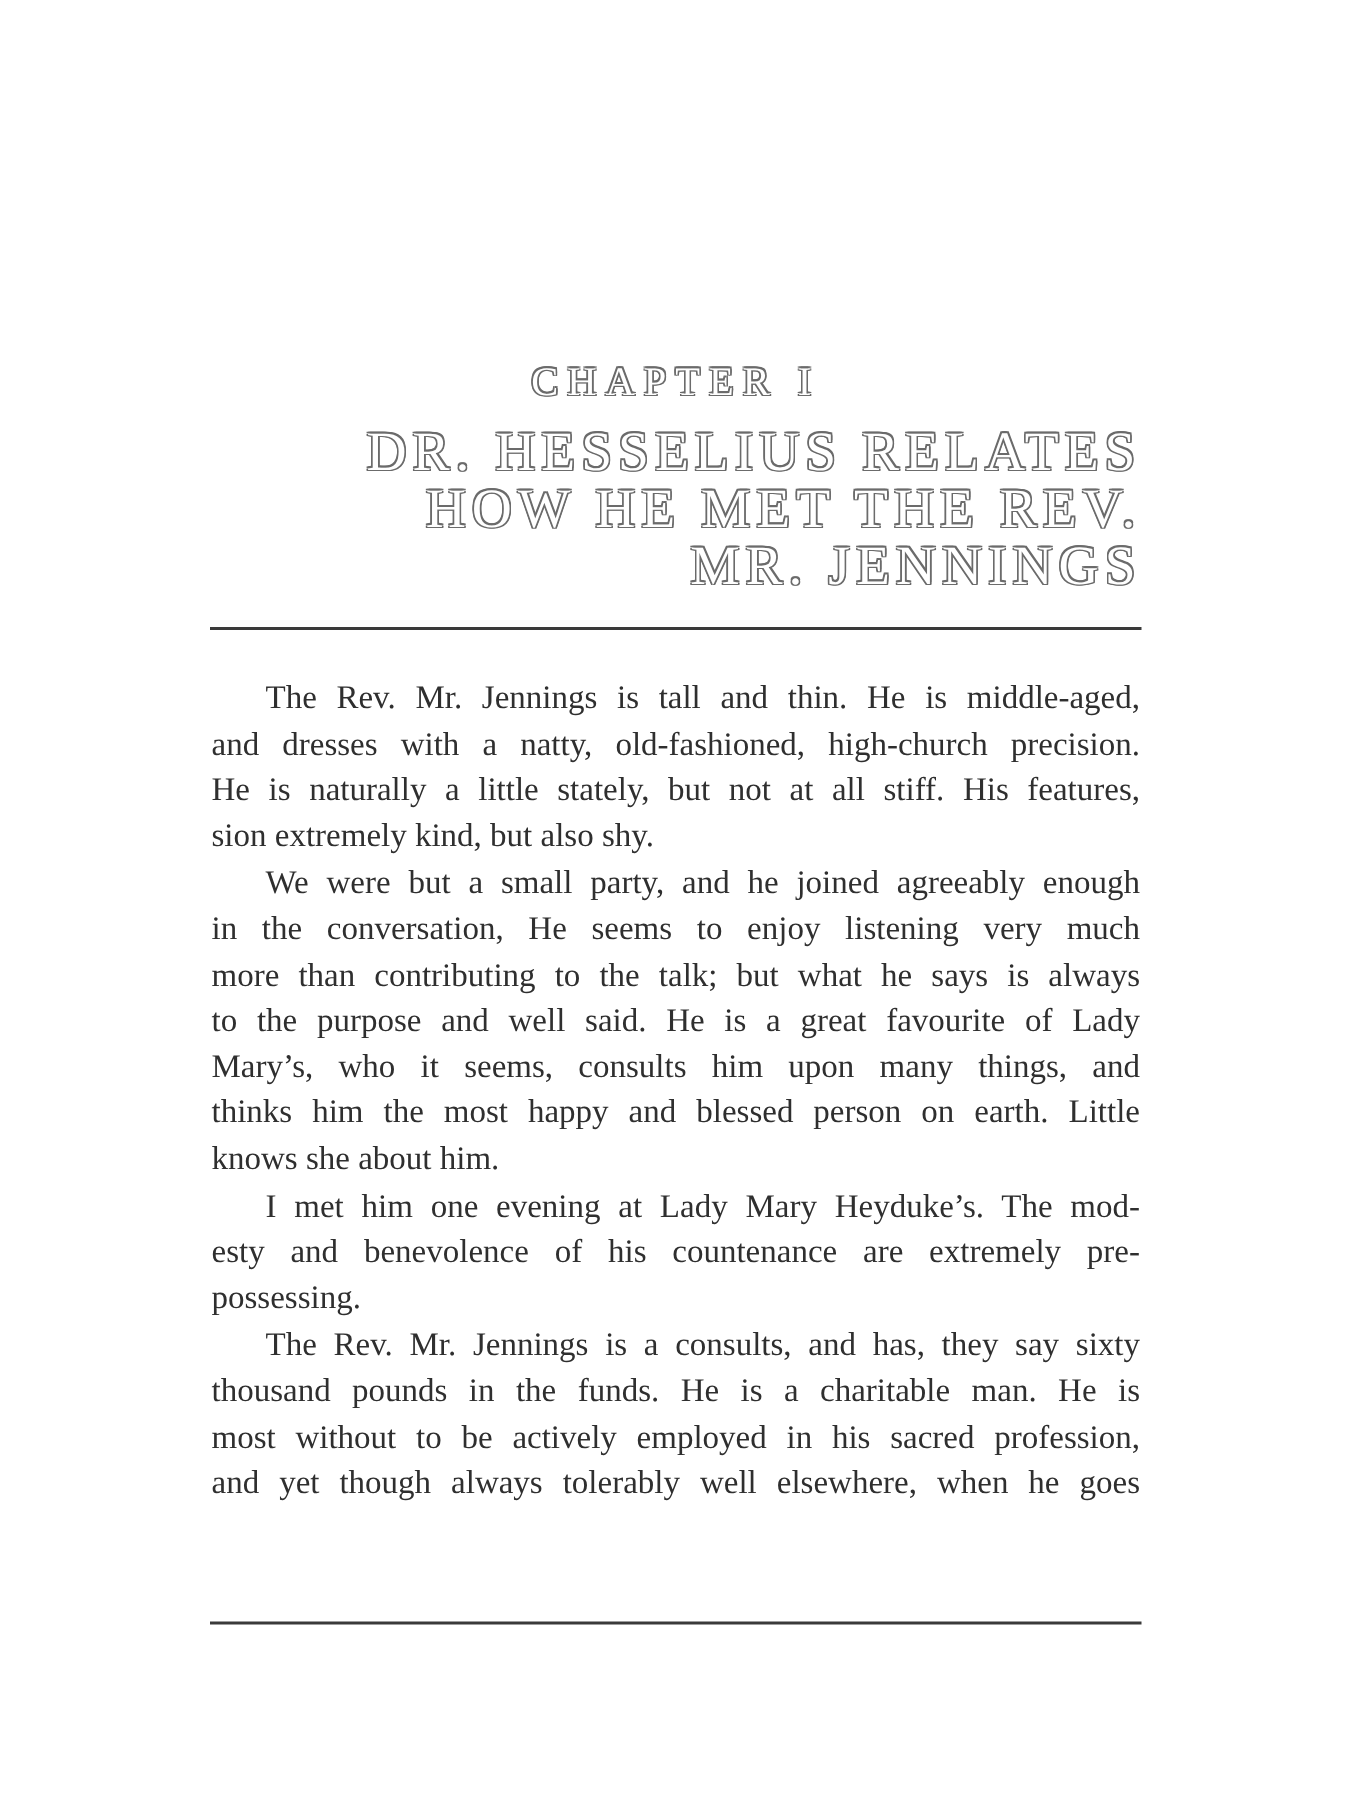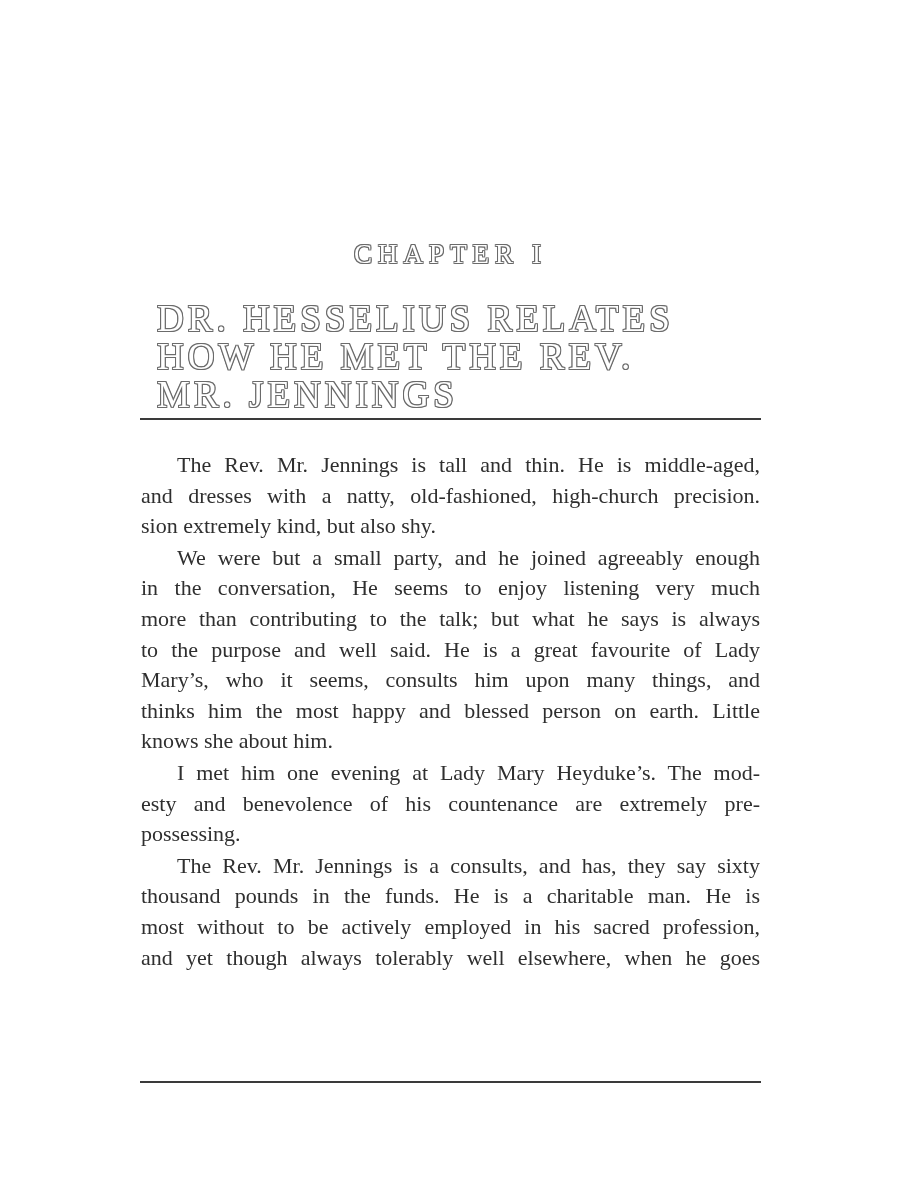--- a/index.html
+++ b/index.html
@@ -27,22 +27,22 @@
   }
   .kicker{
     position:absolute;top:240px;left:140px;width:621px;
     text-align:center;
     font-size:27px;line-height:28px;
     letter-spacing:6px;
     font-weight:normal;
   }
   .title{
     position:absolute;top:283px;left:140px;width:621px;
-    margin:17px;
-    text-align:left;
+    margin:0;
+    text-align:right;
     font-size:37px;line-height:38px;
     letter-spacing:4px;
     font-weight:normal;
   }
   .title .title-line{display:block;}
   .rule{
     position:absolute;left:140px;width:621px;height:2px;
     background:var(--rule);
   }
   .rule-top{top:418px;}
@@ -78,20 +78,21 @@
       <span class="title-line">HOW HE MET THE REV.</span>
       <span class="title-line">MR. JENNINGS</span>
     </h1>
 
   <div class="rule rule-top"></div>
 
   <div class="body-text">
       <p class="para">
         <span class="text-line para-first">The Rev. Mr. Jennings is tall and thin. He is middle-aged,</span>
         <span class="text-line">and dresses with a natty, old-fashioned, high-church precision.</span>
+        <span class="text-line">He is naturally a little stately, but not at all stiff. His features,</span>
         <span class="text-line para-last">sion extremely kind, but also shy.</span>
       </p>
       <p class="para">
         <span class="text-line para-first">We were but a small party, and he joined agreeably enough</span>
         <span class="text-line">in the conversation, He seems to enjoy listening very much</span>
         <span class="text-line">more than contributing to the talk; but what he says is always</span>
         <span class="text-line">to the purpose and well said. He is a great favourite of Lady</span>
         <span class="text-line">Mary’s, who it seems, consults him upon many things, and</span>
         <span class="text-line">thinks him the most happy and blessed person on earth. Little</span>
         <span class="text-line para-last">knows she about him.</span>

